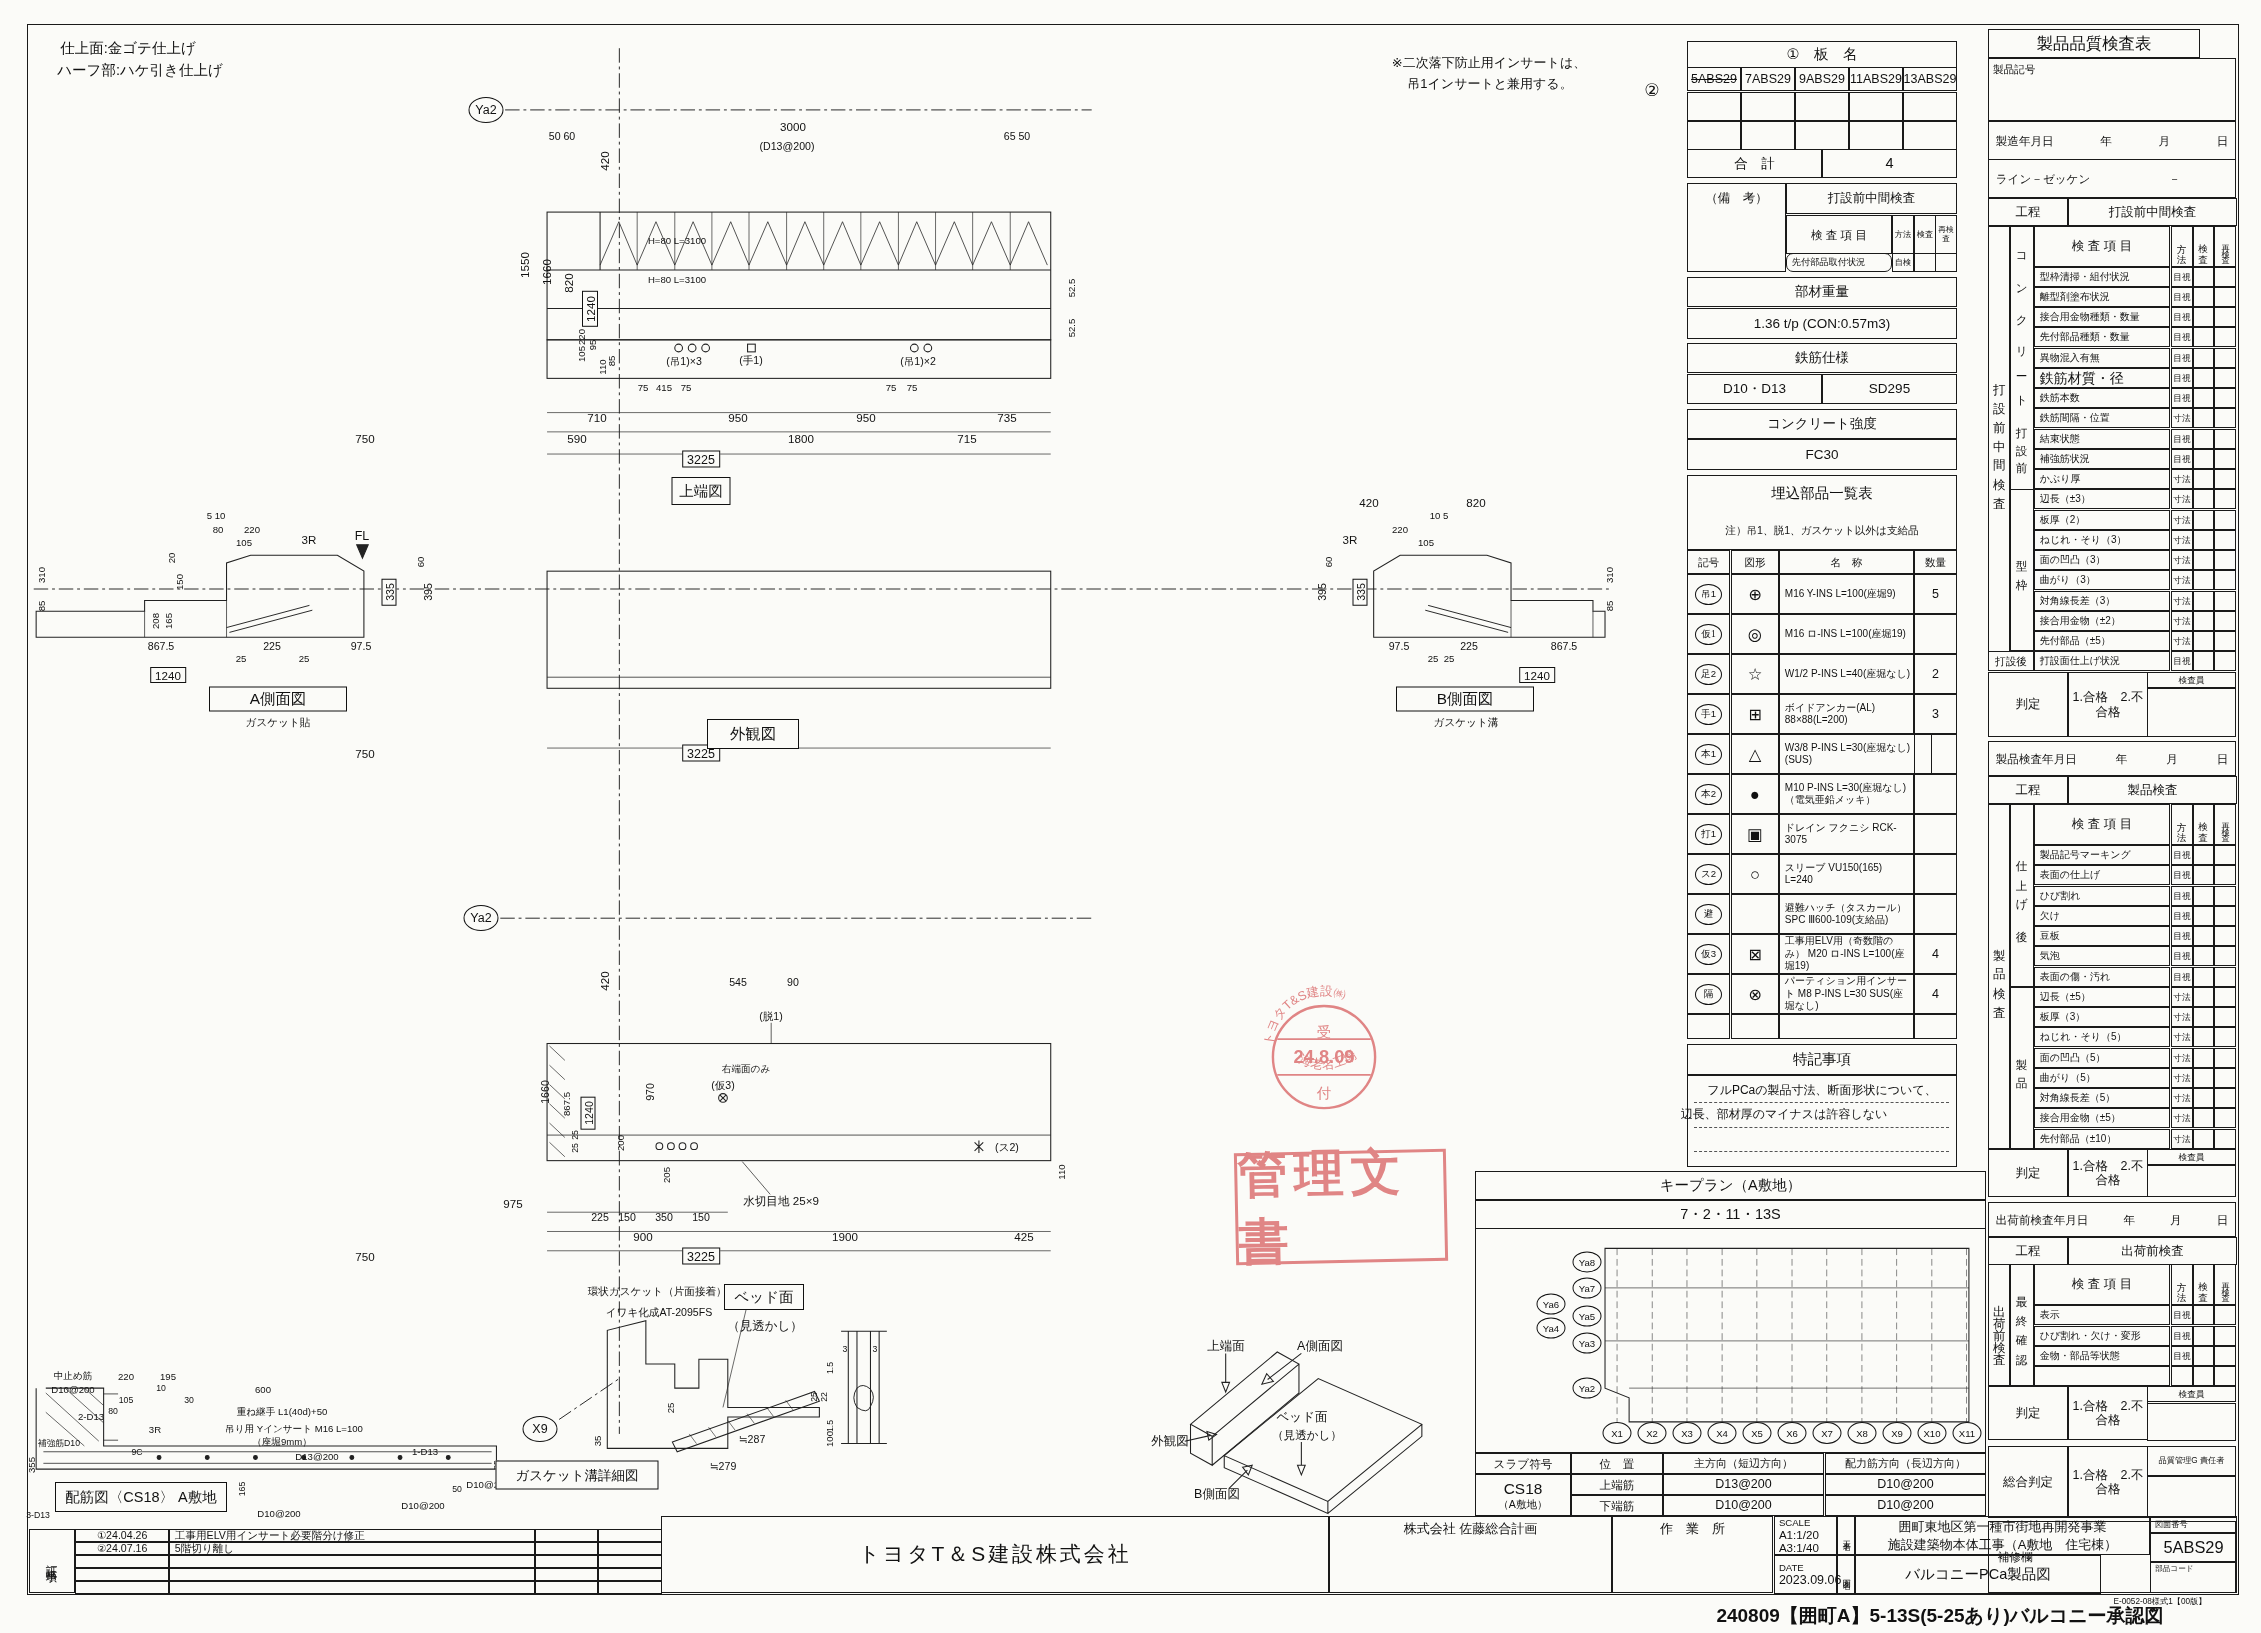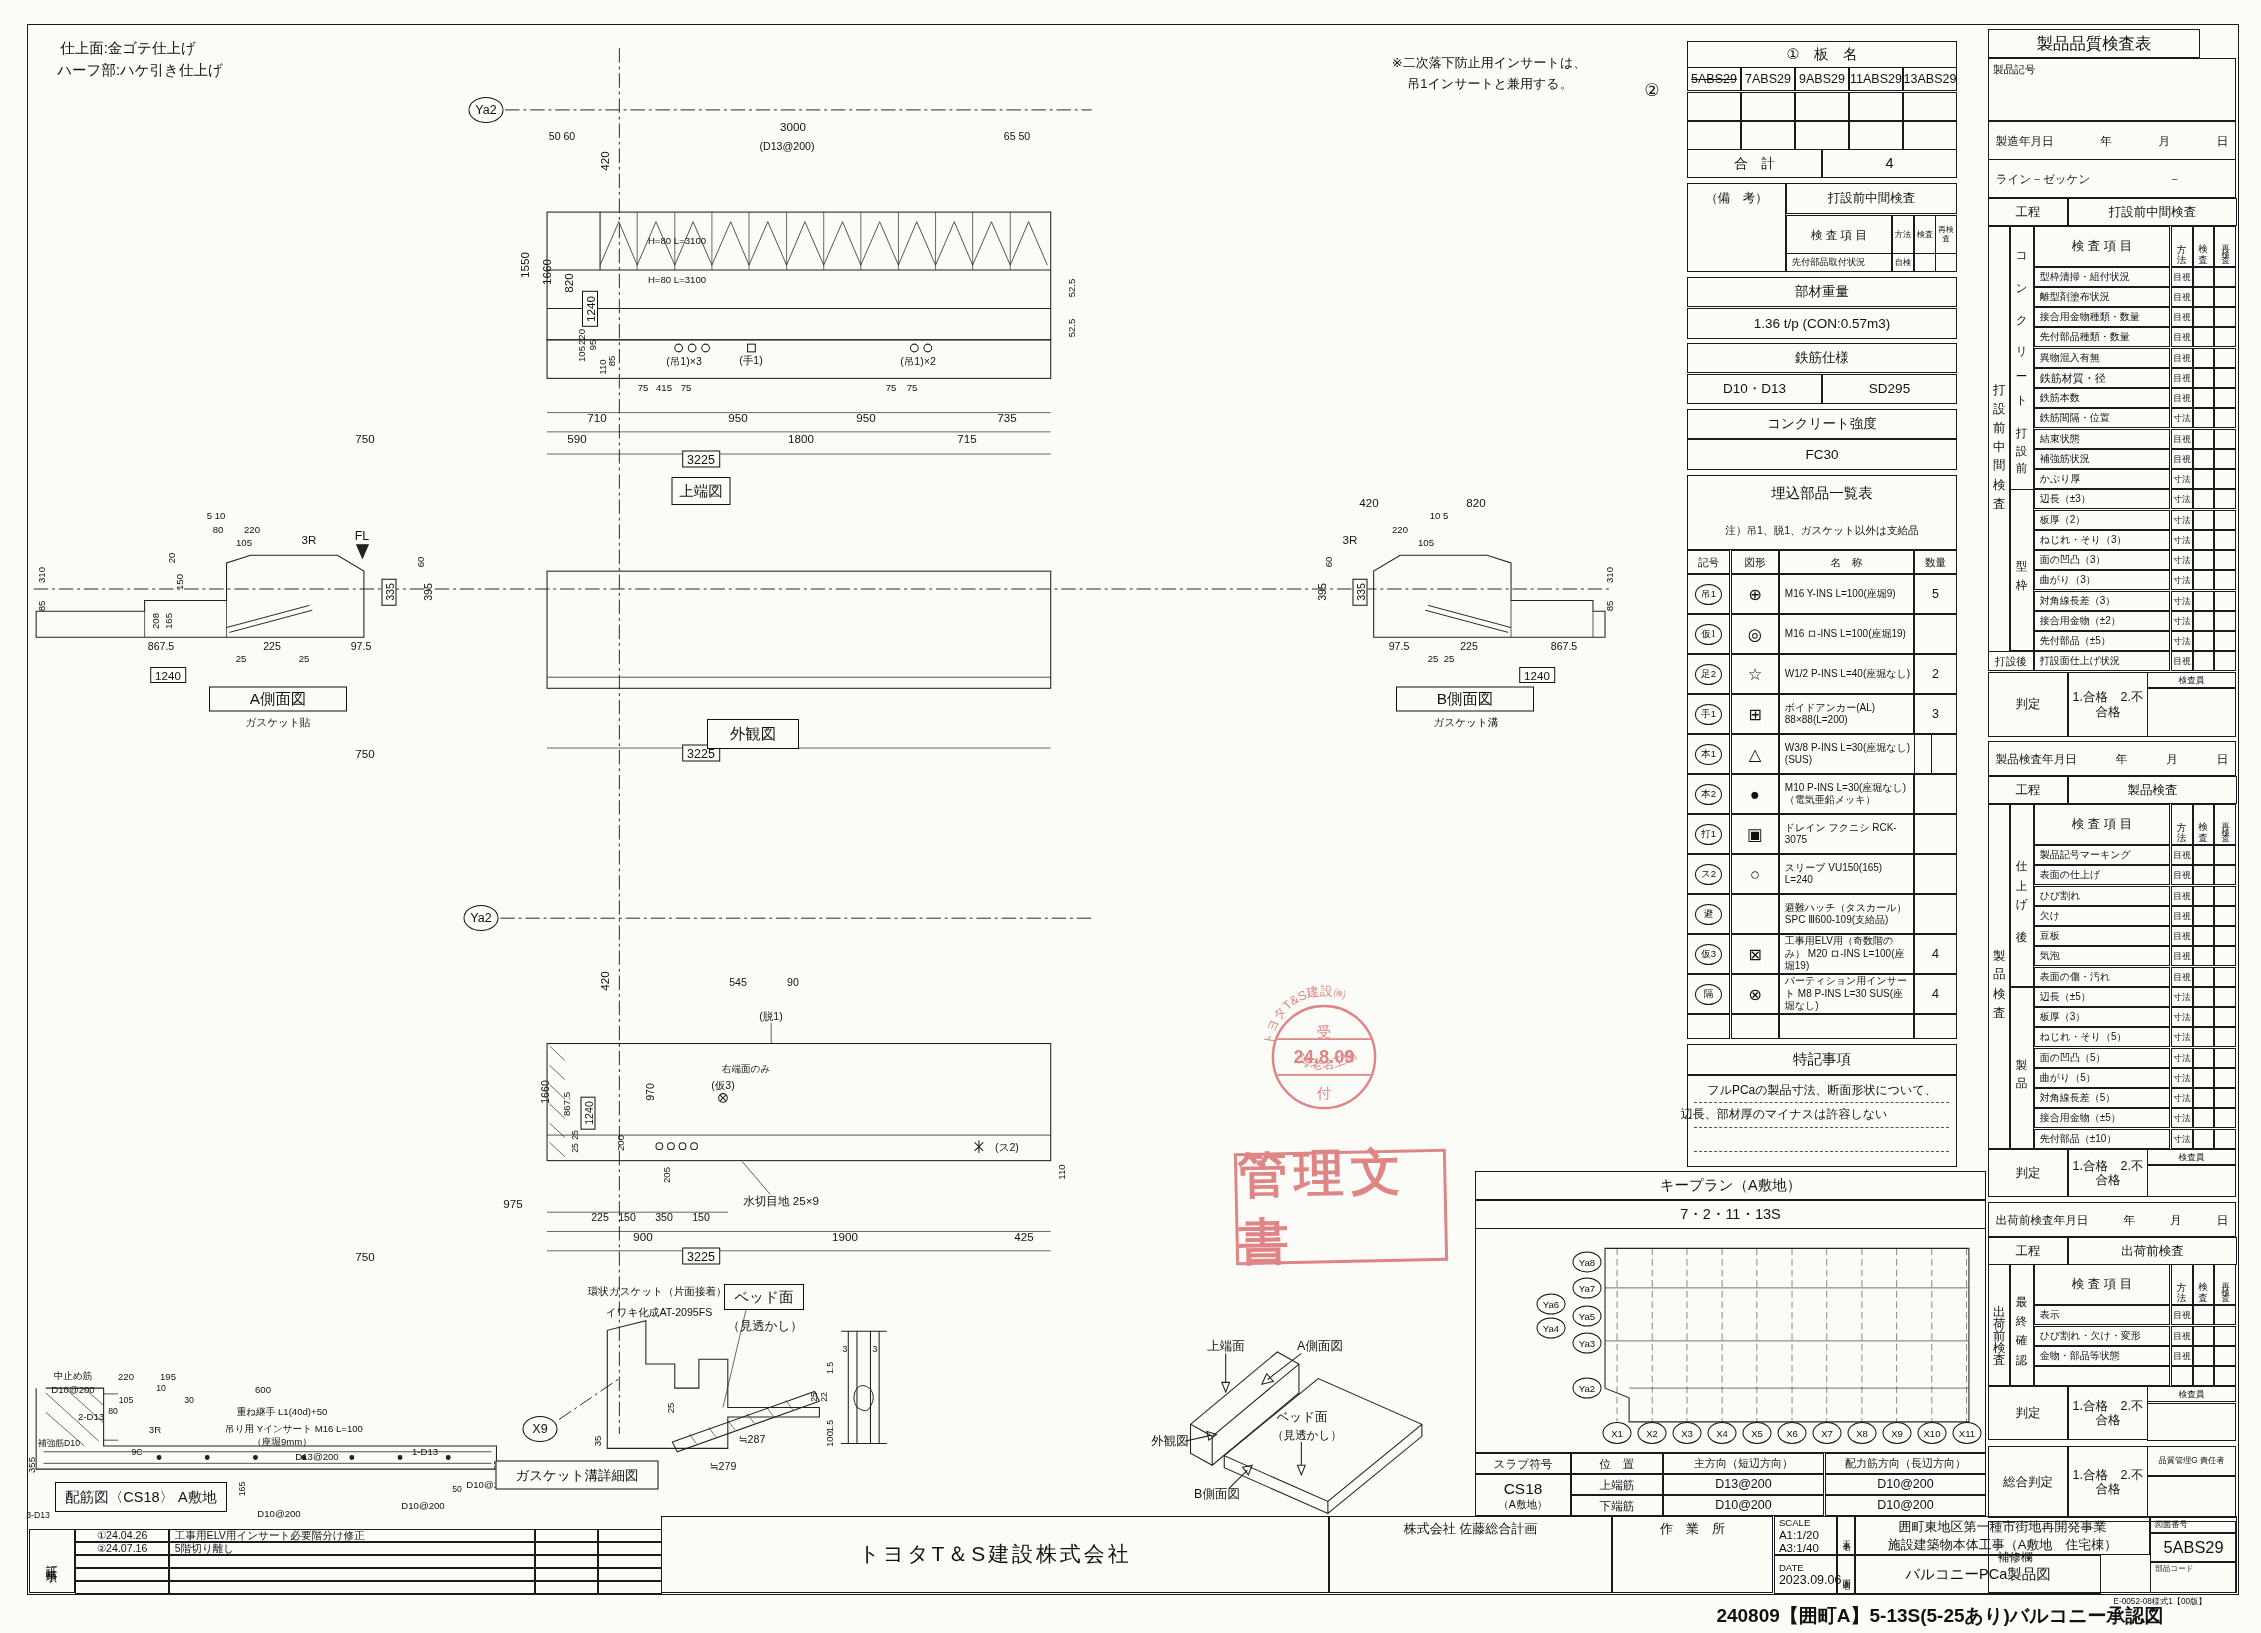--- a/index.html
+++ b/index.html
@@ -129,21 +129,21 @@
   <div id="plate-names"></div>
   <div class="cell" style="left:1687px;top:149px;width:135px;height:29px;font-size:13.5px;">合　計</div>
   <div class="cell" style="left:1822px;top:149px;width:135px;height:29px;font-size:14.5px;">4</div>
 
   <div class="cell" style="left:1687px;top:183px;width:99px;height:89px;font-size:12.5px;align-items:flex-start;padding-top:6.7px;">（備　考）</div>
   <div class="cell" style="left:1786px;top:183px;width:171px;height:31px;font-size:12.5px;">打設前中間検査</div>
   <div class="cell" style="left:1786px;top:215px;width:106px;height:39px;font-size:11.6px;">検 査 項 目</div>
   <div class="cell" style="left:1892px;top:215px;width:22px;height:39px;font-size:8.2px;">方法</div>
   <div class="cell" style="left:1914px;top:215px;width:22px;height:39px;font-size:8.2px;">検査</div>
   <div class="cell" style="left:1935px;top:215px;width:22px;height:39px;font-size:7.7px;">再検査</div>
-  <div class="cell cl" style="left:1786px;top:253px;width:106px;height:19px;font-size:9.2px;">先付部品取付状況</div>
+  <div class="cell cl" style="left:1786px;top:253px;width:106px;height:19px;font-size:9.2px;border-radius:7px;">先付部品取付状況</div>
   <div class="cell" style="left:1892px;top:253px;width:22px;height:19px;font-size:8.2px;">自検</div>
   <div class="cell" style="left:1914px;top:253px;width:22px;height:19px;"></div>
   <div class="cell" style="left:1935px;top:253px;width:22px;height:19px;"></div>
 
   <div class="cell" style="left:1687px;top:277px;width:270px;height:30px;font-size:13.5px;">部材重量</div>
   <div class="cell" style="left:1687px;top:308px;width:270px;height:31px;font-size:13.5px;">1.36  t/p (CON:0.57m3)</div>
   <div class="cell" style="left:1687px;top:343px;width:270px;height:30px;font-size:13.5px;">鉄筋仕様</div>
   <div class="cell" style="left:1687px;top:374px;width:135px;height:30px;font-size:13.5px;">D10・D13</div>
   <div class="cell" style="left:1822px;top:374px;width:135px;height:30px;font-size:13.5px;">SD295</div>
   <div class="cell" style="left:1687px;top:409px;width:270px;height:30px;font-size:13.5px;">コンクリート強度</div>
@@ -235,21 +235,21 @@
       <div class="cell" style="left: 205px; top: 278px; width: 21px; height: 20px; font-size: 8.7px;"></div>
       <div class="cell" style="left: 226px; top: 278px; width: 22px; height: 20px; font-size: 8.7px;"></div>
       <div class="cell" style="left: 46px; top: 298px; width: 136px; height: 20px; font-size: 10px; justify-content: flex-start; padding-left: 4.8px; text-align: left;">先付部品種類・数量</div>
       <div class="cell" style="left: 183px; top: 298px; width: 22px; height: 20px; font-size: 8.7px;">目視</div>
       <div class="cell" style="left: 205px; top: 298px; width: 21px; height: 20px; font-size: 8.7px;"></div>
       <div class="cell" style="left: 226px; top: 298px; width: 22px; height: 20px; font-size: 8.7px;"></div>
       <div class="cell" style="left: 46px; top: 319px; width: 136px; height: 20px; font-size: 10px; justify-content: flex-start; padding-left: 4.8px; text-align: left;">異物混入有無</div>
       <div class="cell" style="left: 183px; top: 319px; width: 22px; height: 20px; font-size: 8.7px;">目視</div>
       <div class="cell" style="left: 205px; top: 319px; width: 21px; height: 20px; font-size: 8.7px;"></div>
       <div class="cell" style="left: 226px; top: 319px; width: 22px; height: 20px; font-size: 8.7px;"></div>
-      <div class="cell" style="left: 46px; top: 339px; width: 136px; height: 20px; font-size: 11px; justify-content: flex-start; padding-left: 4.8px; text-align: left;">鉄筋材質・径</div>
+      <div class="cell" style="left: 46px; top: 339px; width: 136px; height: 20px; font-size: 14px; justify-content: flex-start; padding-left: 4.8px; text-align: left;">鉄筋材質・径</div>
       <div class="cell" style="left: 183px; top: 339px; width: 22px; height: 20px; font-size: 8.7px;">目視</div>
       <div class="cell" style="left: 205px; top: 339px; width: 21px; height: 20px; font-size: 8.7px;"></div>
       <div class="cell" style="left: 226px; top: 339px; width: 22px; height: 20px; font-size: 8.7px;"></div>
       <div class="cell" style="left: 46px; top: 359px; width: 136px; height: 20px; font-size: 10px; justify-content: flex-start; padding-left: 4.8px; text-align: left;">鉄筋本数</div>
       <div class="cell" style="left: 183px; top: 359px; width: 22px; height: 20px; font-size: 8.7px;">目視</div>
       <div class="cell" style="left: 205px; top: 359px; width: 21px; height: 20px; font-size: 8.7px;"></div>
       <div class="cell" style="left: 226px; top: 359px; width: 22px; height: 20px; font-size: 8.7px;"></div>
       <div class="cell" style="left: 46px; top: 379px; width: 136px; height: 20px; font-size: 10px; justify-content: flex-start; padding-left: 4.8px; text-align: left;">鉄筋間隔・位置</div>
       <div class="cell" style="left: 183px; top: 379px; width: 22px; height: 20px; font-size: 8.7px;">寸法</div>
       <div class="cell" style="left: 205px; top: 379px; width: 21px; height: 20px; font-size: 8.7px;"></div>

